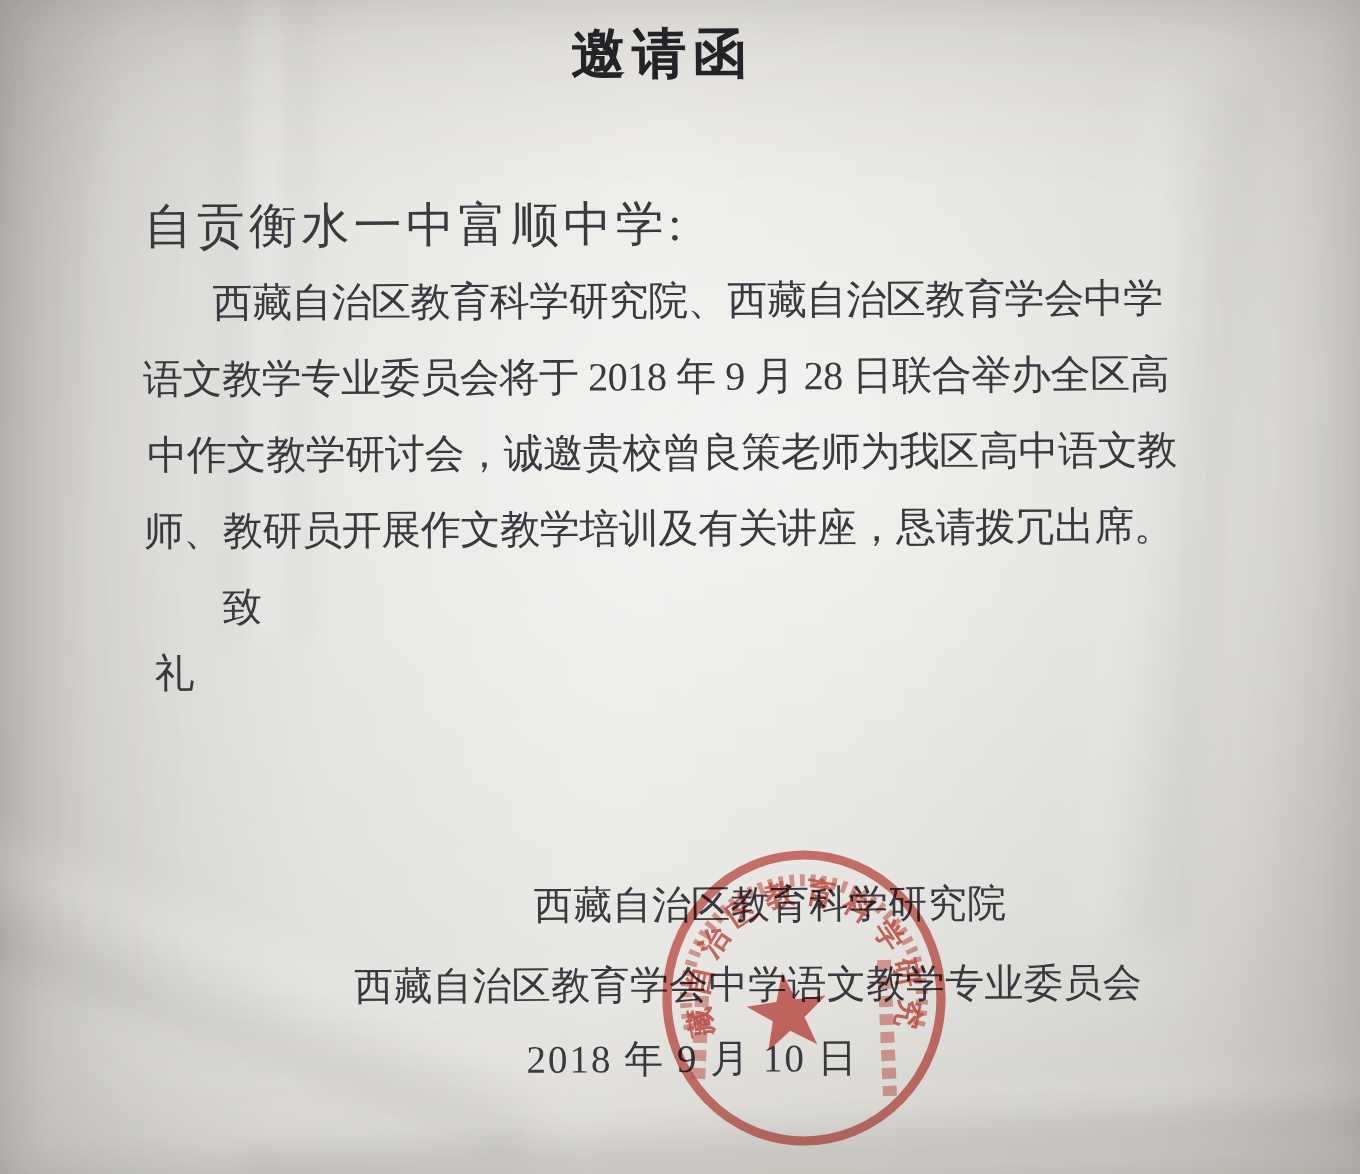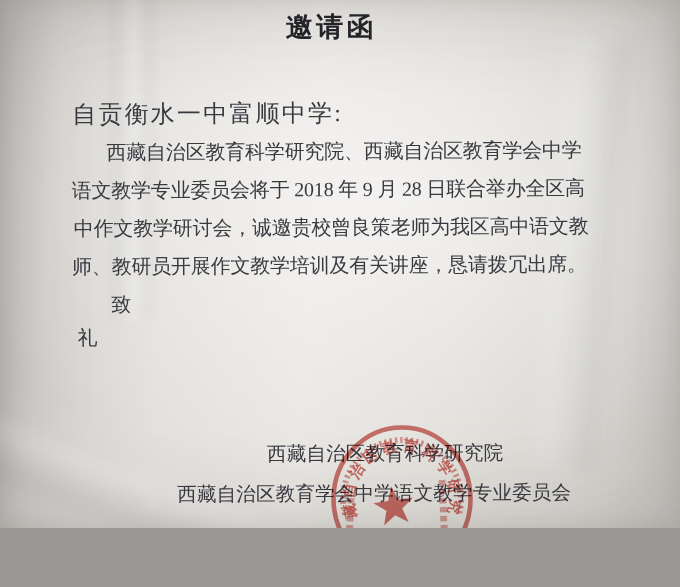--- a/index.html
+++ b/index.html
@@ -1,17 +1,17 @@
 <!DOCTYPE html>
 <html><head>
 <meta charset="utf-8">
 <style>
   html,body{margin:0;padding:0;background:#9a9794;}
   .canvas{
-    position:relative;width:680px;height:528px;overflow:hidden;
+    position:relative;width:680px;height:587px;overflow:hidden;
     font-family:"Liberation Serif","DejaVu Serif",serif;
     background:
       radial-gradient(95% 75% at 58% 38%, rgba(255,255,255,0.55), rgba(255,255,255,0) 72%),
       linear-gradient(94deg,#bcb9b6 0%,#d3d1cd 9%,#e2e0dc 26%,#e8e6e2 46%,#e1dfda 66%,#d8d6d1 84%,#cbc8c4 97%);
   }
   .vignette{
     position:absolute;inset:0;pointer-events:none;
     box-shadow:inset 0 0 90px rgba(70,64,58,0.22), inset 0 0 20px rgba(70,64,58,0.10);
   }
   .crease{position:absolute;pointer-events:none;}
@@ -75,20 +75,21 @@
     <div class="t bl bl0">西藏自治区教育科学研究院、西藏自治区教育学会中学</div>
     <div class="t bl bl1">语文教学专业委员会将于 2018 年 9 月 28 日联合举办全区高</div>
     <div class="t bl bl2">中作文教学研讨会，诚邀贵校曾良策老师为我区高中语文教</div>
     <div class="t bl bl3">师、教研员开展作文教学培训及有关讲座，恳请拨冗出席。</div>
 
     <div class="t zhi">致</div>
     <div class="t li">礼</div>
 
     <div class="t sig1">西藏自治区教育科学研究院</div>
     <div class="t sig2">西藏自治区教育学会中学语文教学专业委员会</div>
+    <div class="t date">2018 年 9 月 10 日</div>
   </div>
 
   <svg class="seal" viewBox="0 0 150 152">
 
     <ellipse cx="74" cy="75" rx="68.5" ry="71.5" fill="none" stroke="#c23a31" stroke-width="4.6" opacity="0.74"></ellipse>
 
     <path d="M 17,90.3 A 59 59 0 1 1 131,90.3" fill="none" stroke="#c7453c" stroke-width="6" stroke-dasharray="2.4 2.9" opacity="0.55"></path>
 
     <defs>
       <path id="sealArc" d="M 30.5,95.3 A 48 48 0 1 1 117.5,95.3" fill="none"></path>

